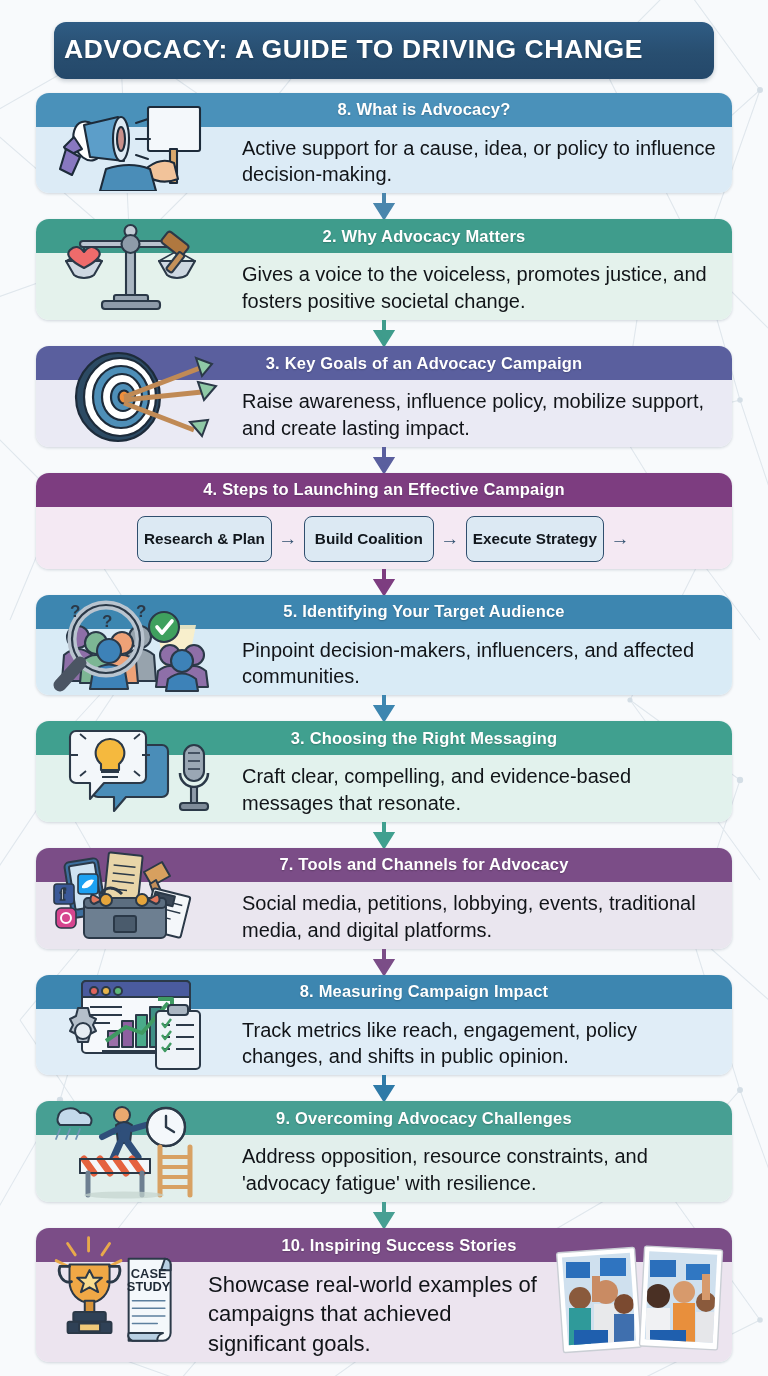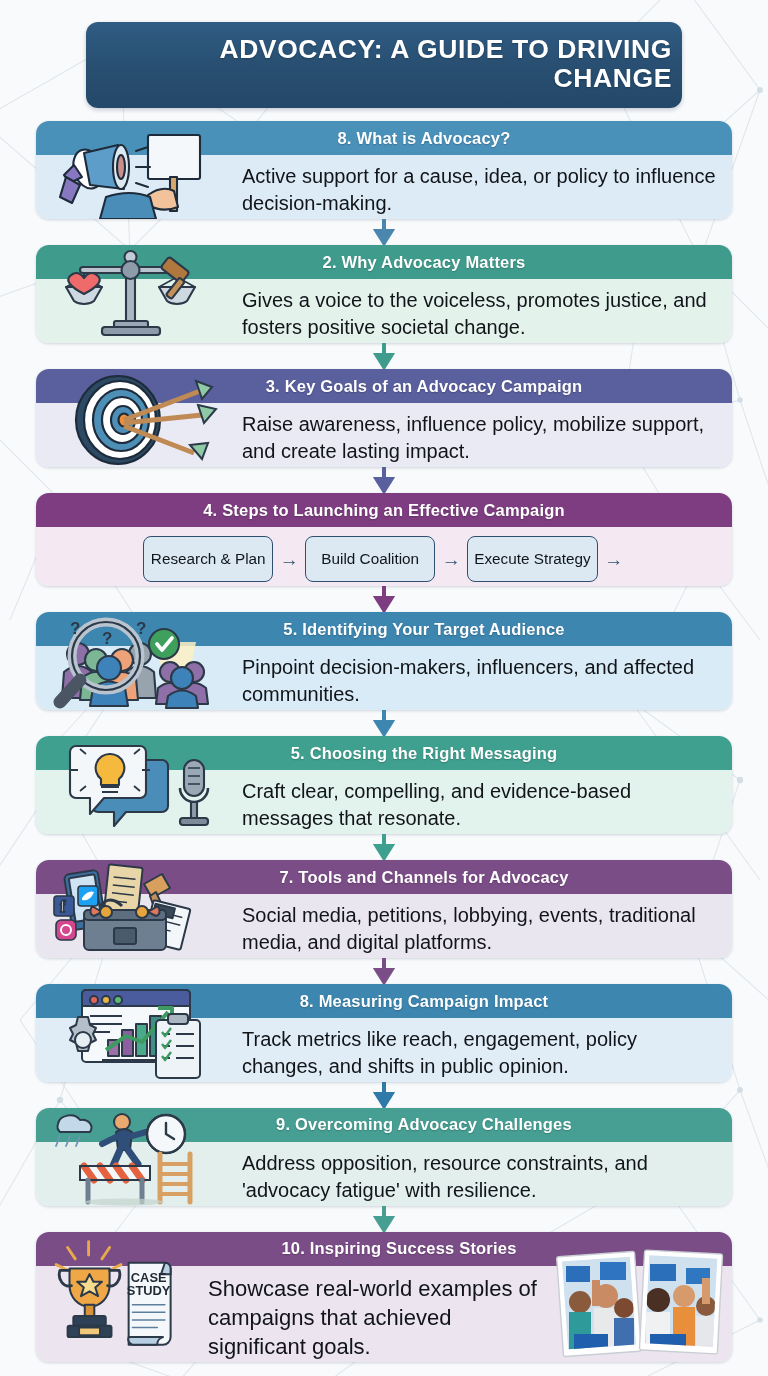--- a/index.html
+++ b/index.html
@@ -32,25 +32,25 @@
     width: 768px;
     height: 1376px;
     padding: 22px 0 14px 0;
     display: flex;
     flex-direction: column;
     align-items: center;
   }
 
   
   .title-banner {
-    width: 596px;
+    width: 660px;
     background: linear-gradient(180deg,#2f5c84 0%, #284e70 55%, #24486a 100%);
     border-radius: 12px;
     padding: 13px 10px 15px 10px;
-    text-align: right;
+    text-align: left;
     box-shadow: 0 2px 4px rgba(20,40,60,.22);
   }
   .title-banner h1 {
     color: #ffffff;
     font-size: 26.5px;
     font-weight: bold;
     letter-spacing: .6px;
     line-height: 1.1;
     text-shadow: 0 1px 2px rgba(0,0,0,.25);
   }
@@ -123,21 +123,21 @@
     border-radius: 8px;
     min-width: 130px;
     height: 46px;
     display: flex;
     align-items: center;
     justify-content: center;
     text-align: right;
     font-size: 15.3px;
     line-height: 1.16;
     color: #10161c;
-    font-weight: 400;
+    font-weight: 700;
     padding: 2px 6px;
   }
   .chip-arrow {
     color: #2f4f6e;
     font-size: 19px;
     line-height: 1;
     width: 22px;
     text-align: center;
     font-weight: bold;
   }
@@ -389,21 +389,21 @@
   </div>
 
   <div class="connector">
     <svg width="22" height="26" viewBox="0 0 22 26">
         <path d="M11 0 v14 M11 24 L3.5 12 h15 Z" stroke="#3d86b0" stroke-width="4" fill="#3d86b0"></path>
       </svg>
   </div>
 
   <div class="card card-6">
     <div class="card-head" style="background:#40a08f">
-      <span class="head-text">5. Choosing the Right Messaging</span>
+      <span class="head-text">3. Choosing the Right Messaging</span>
     </div>
     <div class="card-body" style="background:#e2f2ed">
       <p>Craft clear, compelling, and evidence-based messages that resonate.</p>
     </div>
 
     <svg class="card-art" viewBox="0 0 196 96">
       <g stroke="#2b3948" stroke-width="2.1" stroke-linejoin="round">
         <path d="M54 22 h64 a6 6 0 0 1 6 6 v40 a6 6 0 0 1 -6 6 h-36 l-12 14 v-14 h-16 a6 6 0 0 1 -6 -6 v-40 a6 6 0 0 1 6 -6 Z" fill="#4a8db8"></path>
         <path d="M32 8 h64 a6 6 0 0 1 6 6 v40 a6 6 0 0 1 -6 6 h-36 l-14 16 v-16 h-14 a6 6 0 0 1 -6 -6 v-40 a6 6 0 0 1 6 -6 Z" fill="#f3f7fa"></path>
         <path d="M66 16 a14 14 0 0 1 9 25 l0 6 h-18 l0 -6 a14 14 0 0 1 9 -25 Z" fill="#f5b93e"></path>

